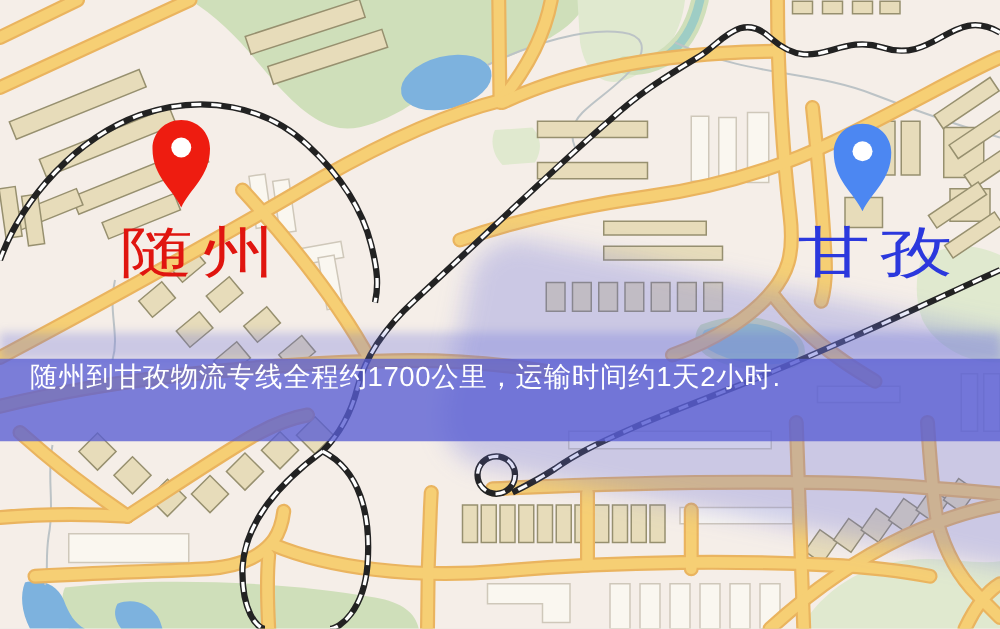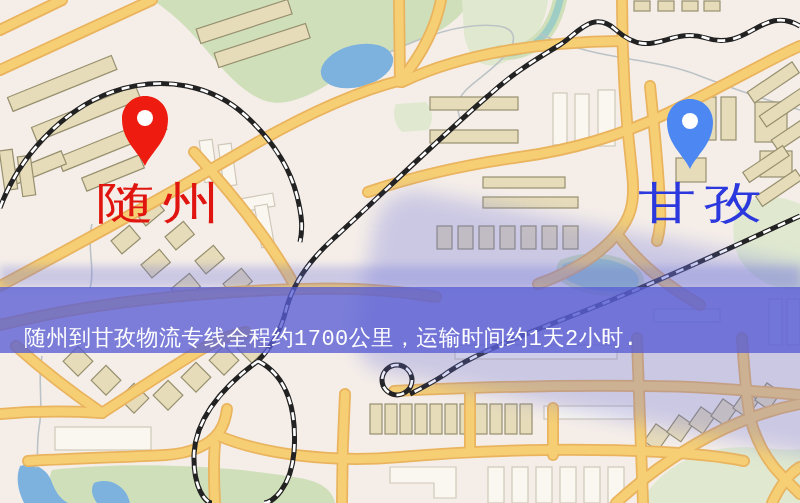--- a/index.html
+++ b/index.html
@@ -19,21 +19,21 @@
   .rl   {stroke:var(--c-railway);stroke-width:5;fill:none;}
   .rld  {stroke:var(--c-railway-dash);stroke-width:2.6;fill:none;stroke-dasharray:8 8;}
   .bt   {fill:var(--c-building-fill);stroke:var(--c-building-stroke);stroke-width:1.2;}
   .bw   {fill:var(--c-building-white);stroke:var(--c-building-white-stroke);stroke-width:1.2;}
 
   
   .halo-top{position:absolute;left:0;top:266px;width:800px;height:22px;background:var(--c-halo);filter:blur(4px);}
   .halo-diag{position:absolute;left:360px;top:238px;width:580px;height:185px;background:var(--c-halo);
              transform:rotate(11deg);filter:blur(10px);border-radius:40px;}
   .band{position:absolute;left:0;top:287px;width:800px;height:66px;background:var(--c-band);
-        display:flex;align-items:flex-end;box-sizing:border-box;padding-left:24px;font-family:Liberation Mono, monospace;}
+        display:flex;align-items:flex-start;box-sizing:border-box;padding-left:24px;}
   .band span{color:var(--c-banner-text);font-size:22px;letter-spacing:0.5px;white-space:nowrap;}
 
   
   .place-label{position:absolute;width:220px;text-align:center;font-size:44px;line-height:1.0;
                font-weight:400;letter-spacing:6px;transform:scaleX(1.32);transform-origin:center;}
   .origin{left:52px;top:181px;color:var(--c-origin-label);}
   .dest{left:594px;top:181px;color:var(--c-dest-label);}
 
   .pin-origin path{fill:var(--c-origin-pin);}
   .pin-dest path{fill:var(--c-dest-pin);}

